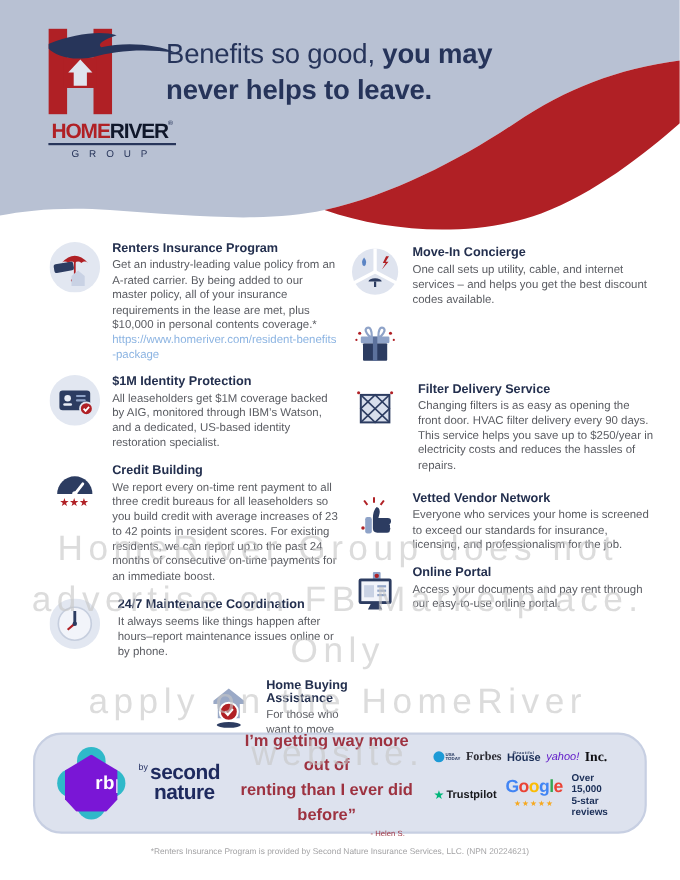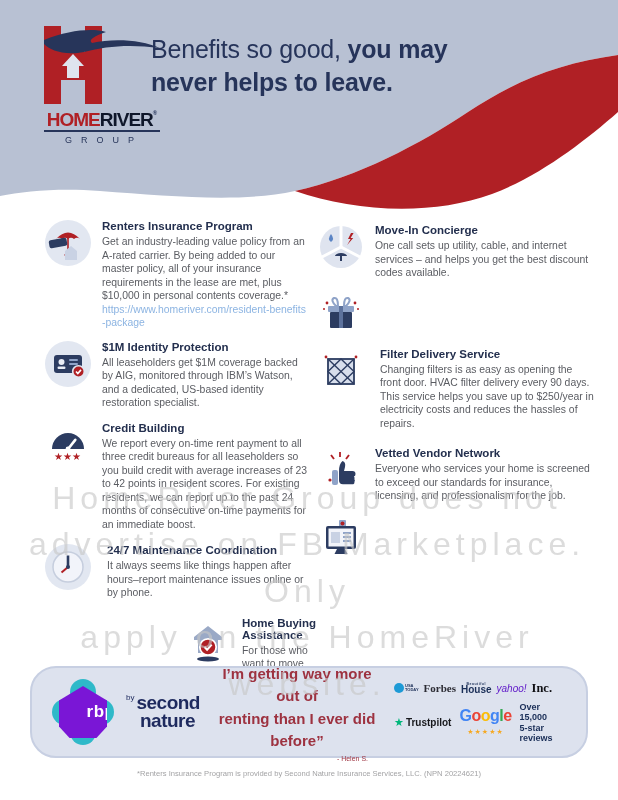--- a/index.html
+++ b/index.html
@@ -281,20 +281,24 @@
         <circle cx="24.5" cy="8.5" r="2" fill="#b02025"></circle>
         <rect x="8" y="11" width="30" height="23" rx="2" fill="#2c3c61"></rect>
         <rect x="10.5" y="13.5" width="25" height="18" fill="#f2f4fa"></rect>
         <rect x="13" y="17" width="9" height="11" fill="#c9d2e4"></rect>
         <rect x="25" y="17" width="8" height="2" fill="#8fa3c8"></rect>
         <rect x="25" y="21" width="8" height="2" fill="#8fa3c8"></rect>
         <rect x="25" y="25" width="8" height="2" fill="#8fa3c8"></rect>
         <path d="M19 34 h8 l2.5 5 h-13 z" fill="#2c3c61"></path>
       </svg>
     </span>
+    <div class="itxt">
+      <div class="ititle">Online Portal</div>
+      <div class="ibody">Access your documents and pay rent through our easy-to-use online portal.</div>
+    </div>
   </div>
 
 </div>
 
 <div class="watermark">
   <div>HomeRiver Group does not</div>
   <div>advertise on FB Marketplace. Only</div>
   <div>apply on the HomeRiver website.</div>
 </div>
 

